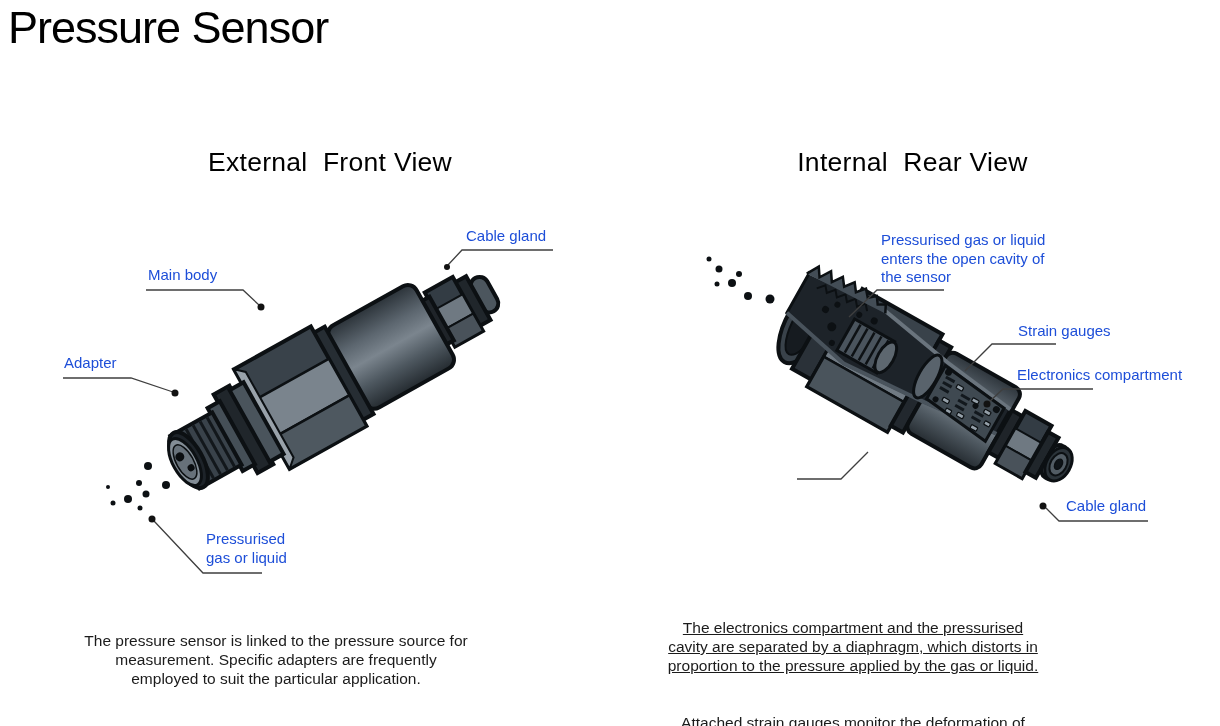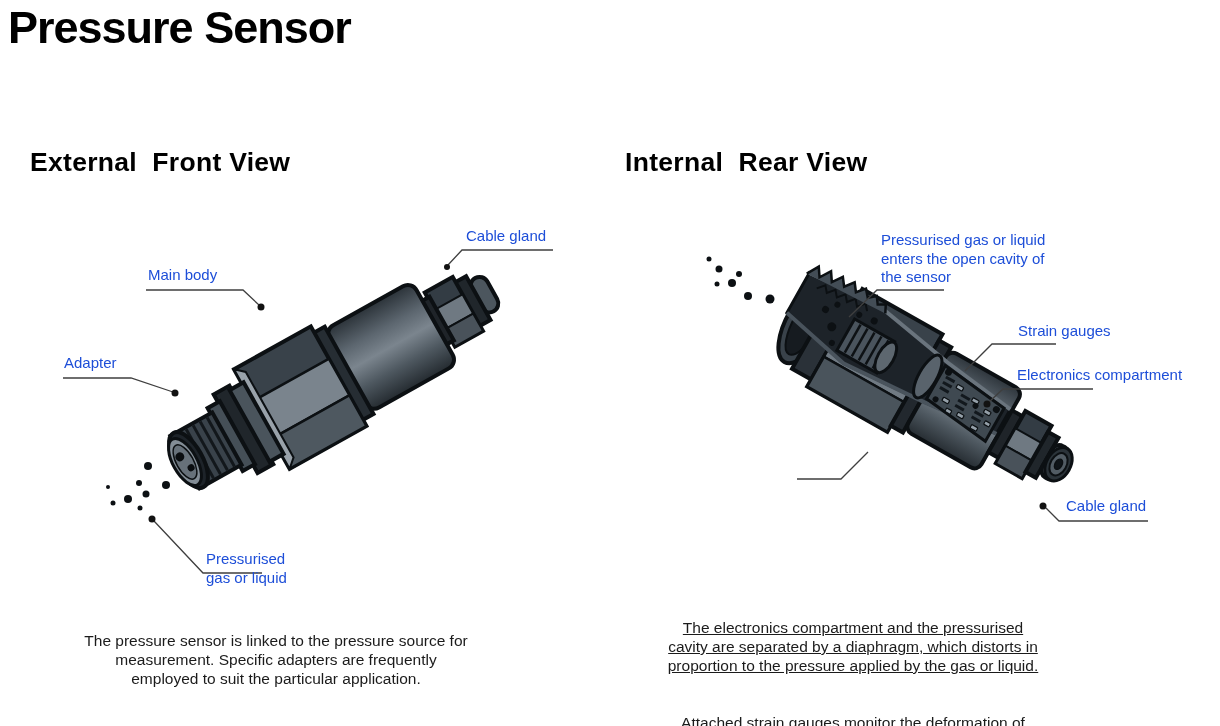--- a/index.html
+++ b/index.html
@@ -1,21 +1,21 @@
 <!DOCTYPE html>
 <html><head>
 <meta charset="utf-8">
 <style>
   html,body{margin:0;padding:0;background:#fff;}
   .stage{position:relative;width:1220px;height:726px;background:#ffffff;
          font-family:"Liberation Sans",sans-serif;overflow:hidden;}
-  .title{position:absolute;left:8px;top:2px;font-size:45px;font-weight:bold;
+  .title{position:absolute;left:8px;top:2px;font-size:45px;font-weight:normal;
          letter-spacing:-1px;color:#000;white-space:pre;}
-  .view-heading{position:absolute;top:147px;font-size:26.5px;font-weight:bold;
-         color:#000;text-align:left;white-space:pre;letter-spacing:.3px;}
+  .view-heading{position:absolute;top:147px;font-size:26.5px;font-weight:normal;
+         color:#000;text-align:center;white-space:pre;letter-spacing:.3px;}
   .vh-left{left:30px;width:600px;}
   .vh-right{left:625px;width:575px;}
   .lbl{position:absolute;font-size:15px;color:#1d4ed8;line-height:18.5px;white-space:pre;}
   .cap{position:absolute;font-size:15.5px;color:#1b1b1b;line-height:19px;
        text-align:center;white-space:pre-line;}
   .cap p{margin:0 0 19px 0;text-decoration:underline;}
   svg{position:absolute;display:block;}
   .overlay{left:0;top:0;}
 </style>
 </head>
@@ -218,21 +218,21 @@
       <circle cx="175" cy="393" r="3.5"></circle>
       <circle cx="152" cy="519" r="3.5"></circle>
       <circle cx="987" cy="404" r="3.5"></circle>
       <circle cx="1043" cy="506" r="3.5"></circle>
     </g>
   </svg>
 
   <div class="lbl" style="left:466px;top:227px;">Cable gland</div>
   <div class="lbl" style="left:148px;top:266px;">Main body</div>
   <div class="lbl" style="left:64px;top:354px;">Adapter</div>
-  <div class="lbl" style="left:206px;top:530px;margin-top:20px;">Pressurised
+  <div class="lbl" style="left:206px;top:530px;">Pressurised
 gas or liquid</div>
 
   <div class="cap" style="left:66px;top:631px;width:420px;">The pressure sensor is linked to the pressure source for
 measurement. Specific adapters are frequently
 employed to suit the particular application.</div>
 
   <div class="lbl" style="left:881px;top:231px;">Pressurised gas or liquid
 enters the open cavity of
 the sensor</div>
   <div class="lbl" style="left:1002px;top:322px;margin-left:16px;">Strain gauges</div>

